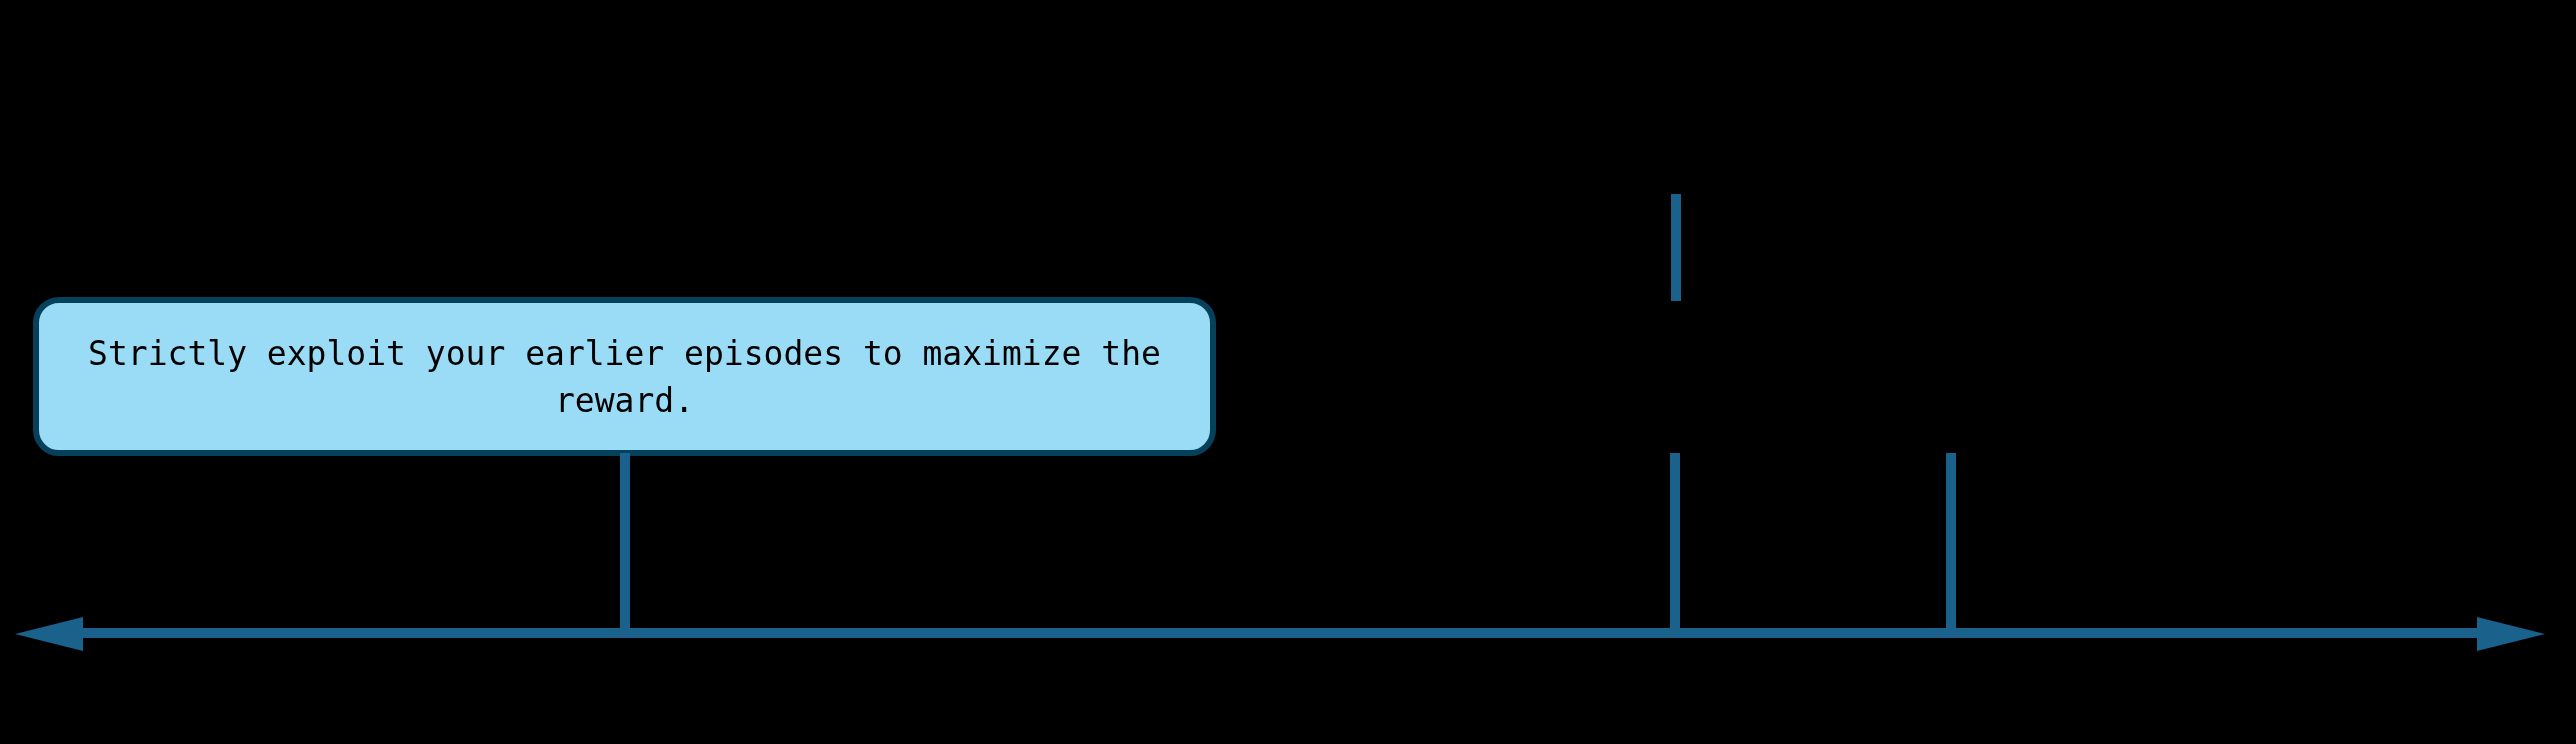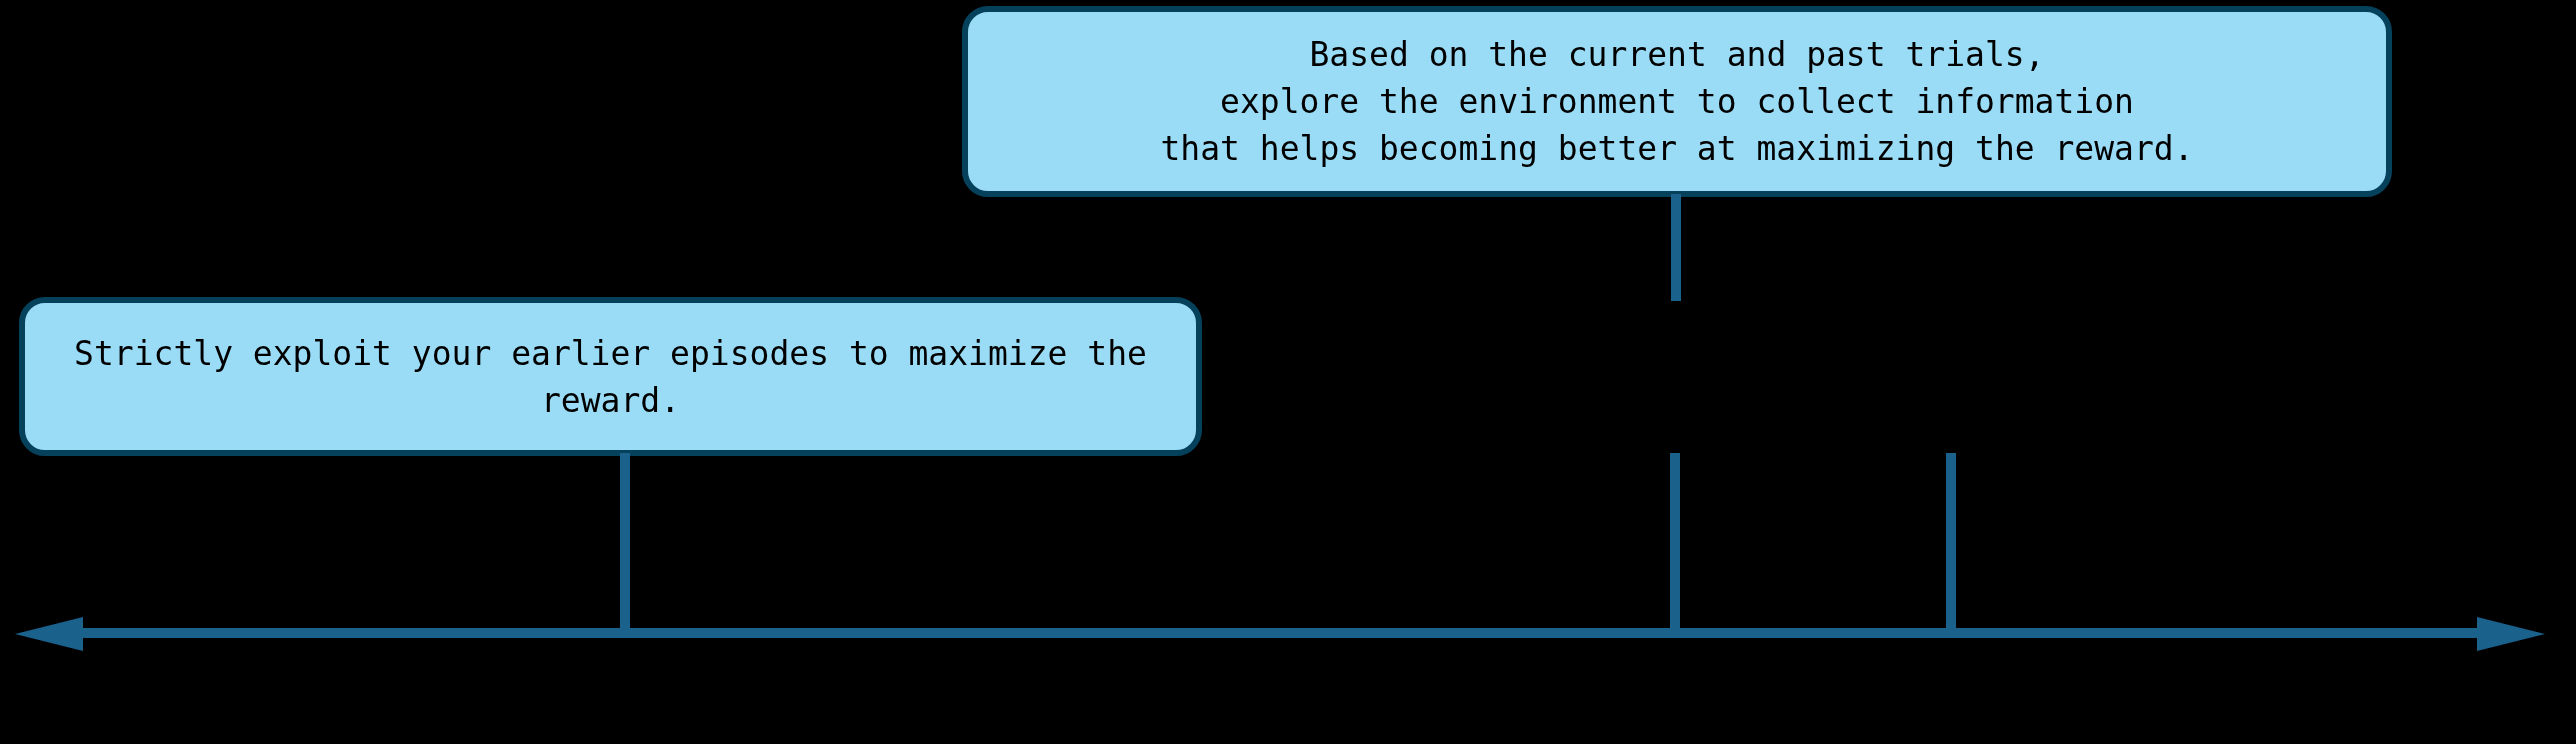--- a/index.html
+++ b/index.html
@@ -26,21 +26,21 @@
     justify-content: center;
     text-align: center;
   }
   .box-text {
     white-space: pre-line;
     color: #000000;
     font-size: 33px;
     line-height: 47px;
   }
   .box-top   { left: 962px; top: 5.9px;   width: 1430px; height: 191px; }
-  .box-left  { left: 19px;   top: 297px; width: 1183px; height: 159px; }
+  .box-left  { left: 33px;   top: 297px; width: 1183px; height: 159px; }
   .box-right { left: 1363px; top: 297px; width: 1182px; height: 159px; }
 
   .vline {
     position: absolute;
     width: 10.3px;
     background: #1a618c;
   }
   .vline-top-to-right { left: 1671px; top: 194px; height: 107px; }
   .vline-left-box     { left: 620px;  top: 453px; height: 181px; }
   .vline-mid          { left: 1670px; top: 453px; height: 181px; }
@@ -66,25 +66,20 @@
   .axis-head-right {
     left: 2477px;
     border-left: 68px solid #1a618c;
   }
 </style>
 </head>
 <body>
 
 <div id="canvas">
 
-  <div class="box box-top">
-    <div class="box-text">Based on the current and past trials,
-explore the environment to collect information
-that helps becoming better at maximizing the reward.</div>
-  </div>
 
   <div class="box box-left">
     <div class="box-text">Strictly exploit your earlier episodes to maximize the
 reward.</div>
   </div>
 
 
   <div class="vline vline-top-to-right"></div>
   <div class="vline vline-left-box"></div>
   <div class="vline vline-mid"></div>

